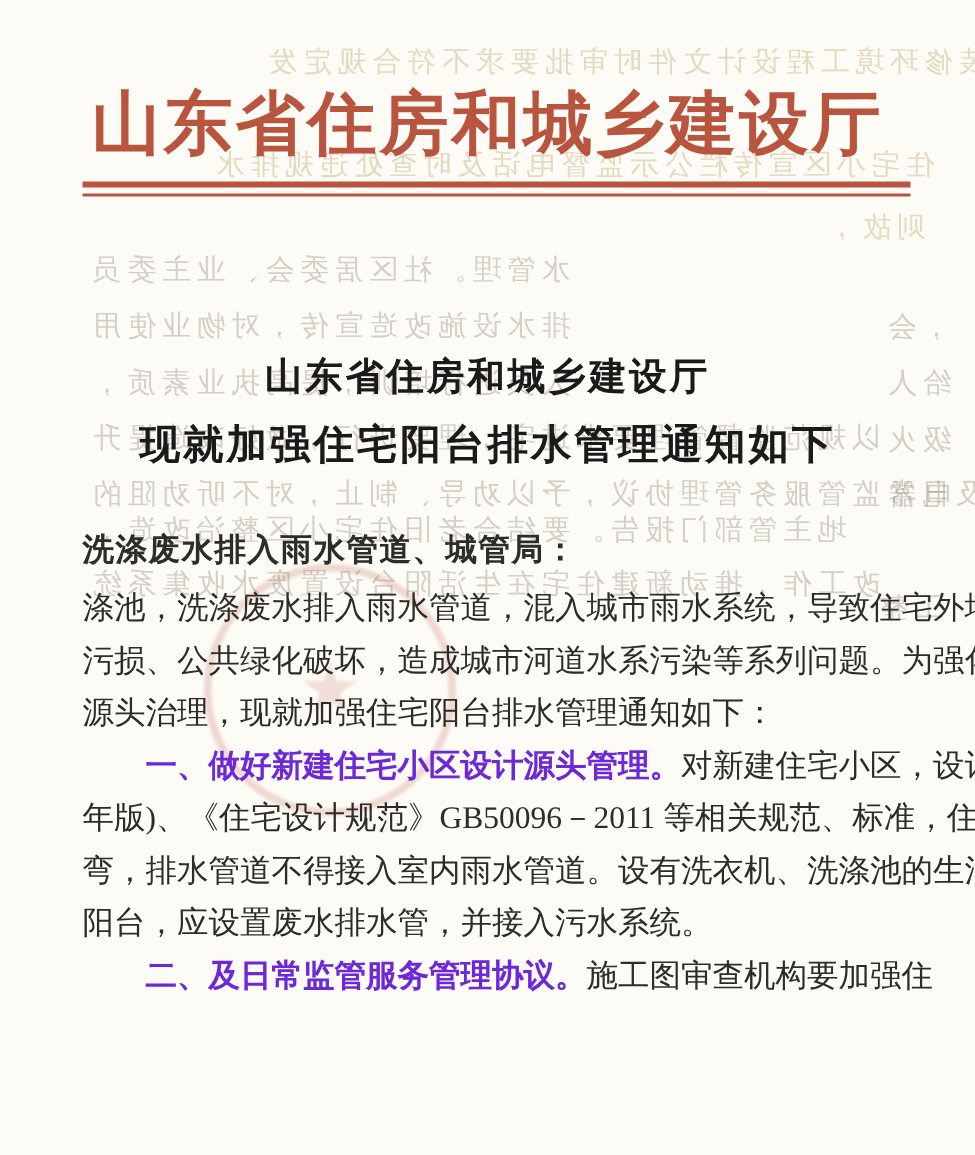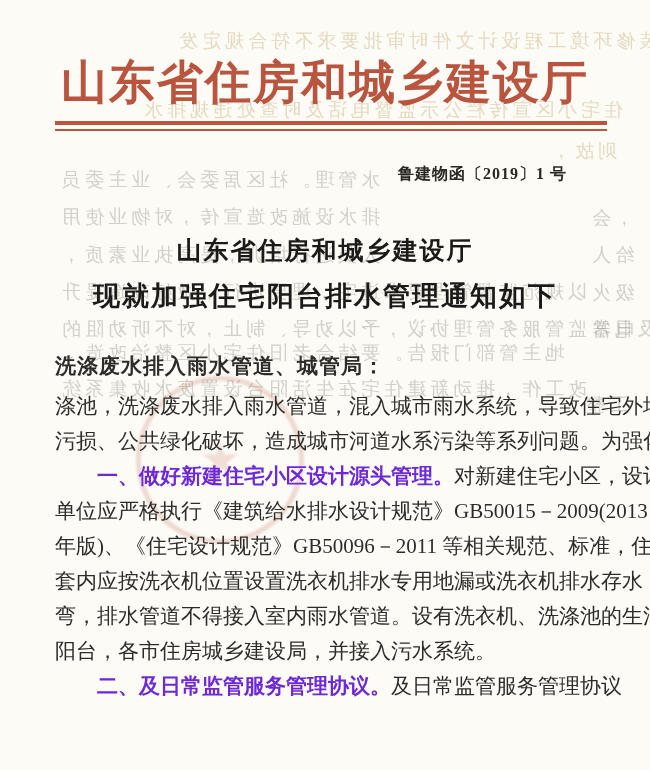--- a/index.html
+++ b/index.html
@@ -120,32 +120,30 @@
 
   <div class="seal-ghost">
     <span class="seal-star">★</span>
   </div>
 
   <div class="banner">山东省住房和城乡建设厅</div>
   <div class="rule-wrap">
     <div class="rule-thick"></div>
     <div class="rule-thin"></div>
   </div>
-  <div class="doc-number">鲁建物函〔2019〕1 号</div>
 
   <div class="doc-title l1">山东省住房和城乡建设厅</div>
   <div class="doc-title l2">现就加强住宅阳台排水管理通知如下</div>
 
   <div class="recipient">洗涤废水排入雨水管道、城管局：</div>
 
   <div class="body-block">
     <div class="bline"><span class="bseg"></span><span>涤池，洗涤废水排入雨水管道，混入城市雨水系统，导致住宅外墙</span></div>
     <div class="bline"><span class="bseg"></span><span>污损、公共绿化破坏，造成城市河道水系污染等系列问题。为强化</span></div>
+    <div class="bline para-end"><span class="bseg"></span><span>源头治理，现就加强住宅阳台排水管理通知如下：</span></div>
     <div class="bline indent"><span class="bseg">一、做好新建住宅小区设计源头管理。</span><span>对新建住宅小区，设计</span></div>
-    <div class="bline"><span class="bseg"></span><span>单位应严格执行《建筑给水排水设计规范》GB50015－2009(2013</span></div>
     <div class="bline"><span class="bseg"></span><span>年版)、《住宅设计规范》GB50096－2011 等相关规范、标准，住宅</span></div>
-    <div class="bline"><span class="bseg"></span><span>套内应按洗衣机位置设置洗衣机排水专用地漏或洗衣机排水存水</span></div>
     <div class="bline"><span class="bseg"></span><span>弯，排水管道不得接入室内雨水管道。设有洗衣机、洗涤池的生活</span></div>
-    <div class="bline para-end"><span class="bseg"></span><span>阳台，各市住房城乡建设局，并接入污水系统。</span></div>
-    <div class="bline indent"><span class="bseg">二、及日常监管服务管理协议。</span><span>及日常监管服务管理协议</span></div>
+    <div class="bline para-end"><span class="bseg"></span><span>阳台，应设置废水排水管，并接入污水系统。</span></div>
+    <div class="bline indent"><span class="bseg">二、及日常监管服务管理协议。</span><span>施工图审查机构要加强住</span></div>
   </div>
 
 </div>
 
 </body></html>

